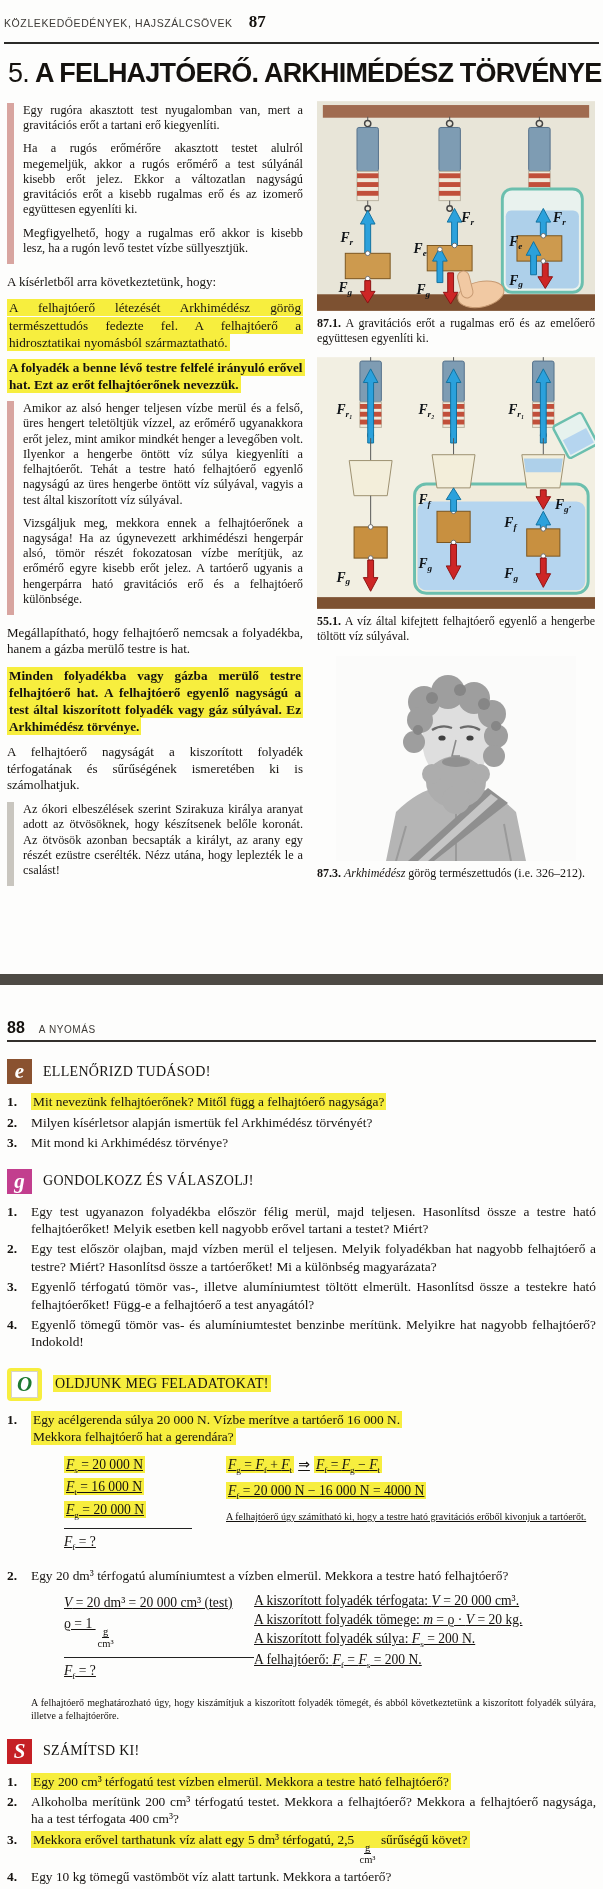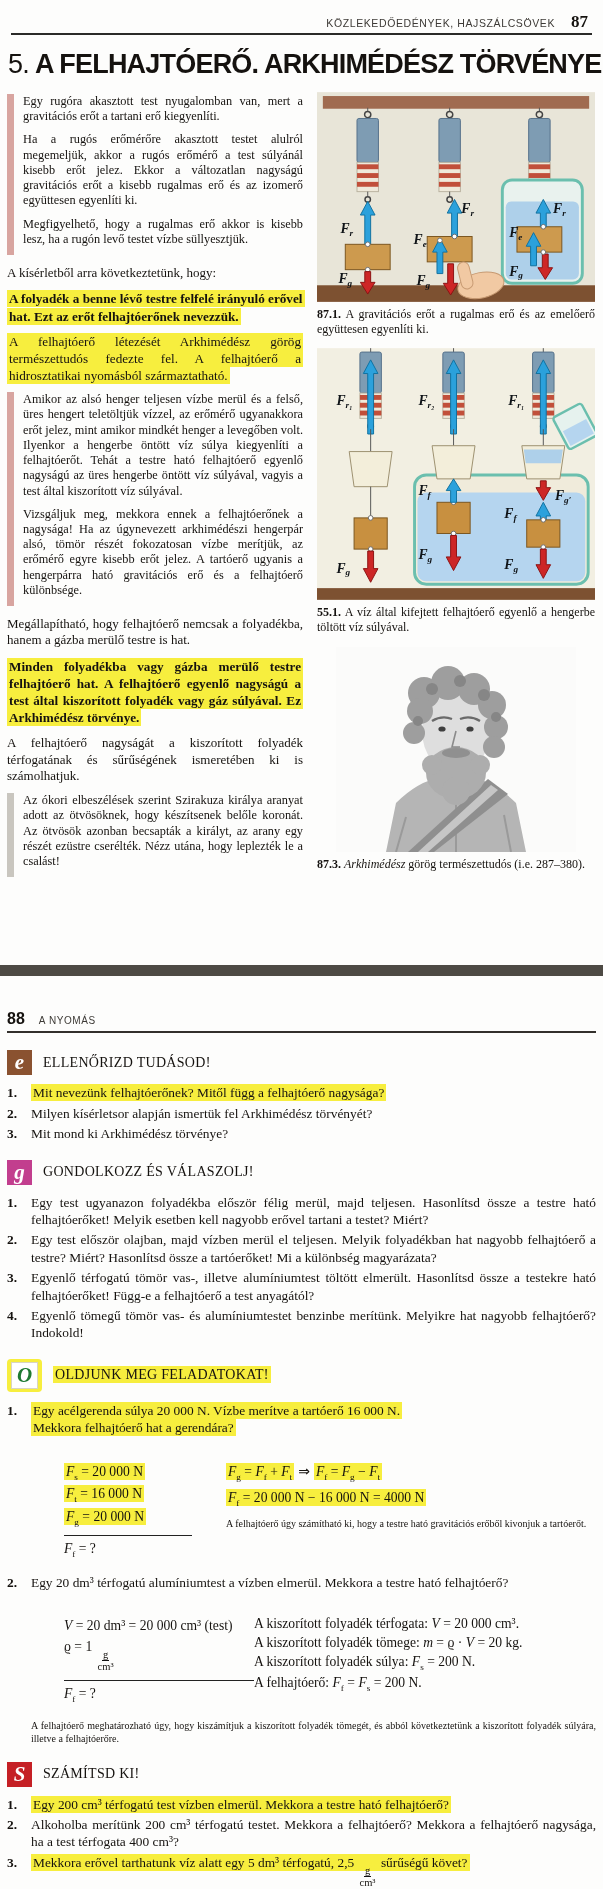--- a/index.html
+++ b/index.html
@@ -1,20 +1,20 @@
 <!DOCTYPE html>
 <html style="--highlight: #f7ee3e; --bar-pink: #d8a5a0; --bar-gray: #c9c6bf; --icon-brown: #8a5230; --icon-magenta: #c23e8e; --icon-green: #1f7a33; --icon-red: #c52025; --arrow-blue: #2ba1dc; --arrow-red: #cd2626;"><head>
 <meta charset="utf-8">
 <style>
   html,body{margin:0;padding:0;background:#fff;}
   body{width:603px;font-family:"Liberation Serif",serif;color:#15120f;}
   .sheet{width:603px;min-height:1889px;background:#fdfdfc;}
   
-  .p87head{display:flex;justify-content:flex-end;align-items:baseline;gap:16px;
-    margin:0 11px;padding:12px 4px 1px 0;border-bottom:2.5px solid #2a2a28;}
+  .p87head{display:flex;align-items:baseline;gap:16px;
+    margin:0 4px;padding:12px 4px 10px 0;border-bottom:2.5px solid #2a2a28;}
   .chap{font-family:"Liberation Sans",sans-serif;font-size:10.5px;letter-spacing:.6px;color:#3d3a36;}
   .pnum{font-family:Liberation Serif, serif;font-weight:bold;font-size:17px;}
   h1.lesson{margin:14px 8px 12px;font-family:"Liberation Sans",sans-serif;
     font-size:27px;letter-spacing:-.8px;font-weight:bold;white-space:nowrap;}
   h1.lesson .lnum{font-weight:normal;margin-right:6px;}
   .cols{display:flex;gap:14px;padding:0 7px;}
   .colL{width:296px;}
   .colR{width:278px;}
   .exp{display:flex;gap:9px;margin:2px 0 10px;}
   .expbar{flex:0 0 7px;background:var(--bar-pink,#d8a5a0);}
@@ -50,21 +50,21 @@
   .icon-g{background:var(--icon-magenta,#c23e8e);}
   .icon-s{background:var(--icon-red,#c52025);}
   .icon-o-wrap{background:var(--highlight,#f7ee3e);padding:3px 4px;border-radius:4px;display:inline-block;}
   .icon-o{background:#fff;color:var(--icon-green,#1f7a33);border:1px solid #d8d4c4;}
   .sect-title{font-size:14px;letter-spacing:.3px;}
   .qlist{margin:0 7px;}
   .qitem{display:flex;gap:7px;margin:3px 0;font-size:13.4px;line-height:1.3;}
   .qnum{font-weight:bold;flex:0 0 17px;}
   .qtext{flex:1;text-align:justify;}
   .prob{margin:10px 7px 6px;}
-  .work{display:flex;margin:22px 0 4px 57px;font-size:13.6px;}
+  .work{display:flex;margin:6px 0 4px 57px;font-size:13.6px;text-decoration:underline;}
   .givencol{flex:0 0 162px;}
   .givencol.wide{flex:0 0 172px;}
   .grow{margin:5px 0;}
   .tofind-rule{border-top:1.6px solid #222;width:128px;margin:8px 0 5px;}
   .tofind-rule.wide{width:190px;}
   .solcol{flex:1;}
   .eqrow{margin:4px 0 9px;}
   .eqrow .arrow{padding:0 4px;font-size:14px;}
   .fml i{font-style:italic;}
   .fml sub{font-size:.68em;}
@@ -95,23 +95,23 @@
           <div class="expbar"></div>
           <div class="exptxt">
             <p>Egy rugóra akasztott test nyugalomban van, mert a gravitációs erőt a tartani erő kiegyenlíti.</p>
             <p>Ha a rugós erőmérőre akasztott testet alulról megemeljük, akkor a rugós erőmérő a test súlyánál kisebb erőt jelez. Ekkor a változatlan nagyságú gravitációs erőt a kisebb rugalmas erő és az izomerő együttesen egyenlíti ki.</p>
             <p>Megfigyelhető, hogy a rugalmas erő akkor is kisebb lesz, ha a rugón levő testet vízbe süllyesztjük.</p>
           </div>
         </div>
 
         <p class="body">A kísérletből arra következtetünk, hogy:</p>
 
+        <p class="hlwrap"><span class="hl">A felhajtóerő létezését Arkhimédész görög természettudós fedezte fel. A felhajtóerő a hidrosztatikai nyomásból származtatható.</span></p>
+
         <p class="hlwrap"><span class="hl bold">A folyadék a benne lévő testre felfelé irányuló erővel hat. Ezt az erőt felhajtóerőnek nevezzük.</span></p>
-
-        <p class="hlwrap"><span class="hl">A felhajtóerő létezését Arkhimédész görög természettudós fedezte fel. A felhajtóerő a hidrosztatikai nyomásból származtatható.</span></p>
 
         <div class="exp">
           <div class="expbar"></div>
           <div class="exptxt">
             <p>Amikor az alsó henger teljesen vízbe merül és a felső, üres hengert teletöltjük vízzel, az erőmérő ugyanakkora erőt jelez, mint amikor mindkét henger a levegőben volt. Ilyenkor a hengerbe öntött víz súlya kiegyenlíti a felhajtóerőt. Tehát a testre ható felhajtóerő egyenlő nagyságú az üres hengerbe öntött víz súlyával, vagyis a test által kiszorított víz súlyával.</p>
             <p>Vizsgáljuk meg, mekkora ennek a felhajtóerőnek a nagysága! Ha az úgynevezett arkhimédészi hengerpár alsó, tömör részét fokozatosan vízbe merítjük, az erőmérő egyre kisebb erőt jelez. A tartóerő ugyanis a hengerpárra ható gravitációs erő és a felhajtóerő különbsége.</p>
           </div>
         </div>
 
         <p class="body">Megállapítható, hogy felhajtóerő nemcsak a folyadékba, hanem a gázba merülő testre is hat.</p>
@@ -312,21 +312,21 @@
                 <circle cx="120" cy="144" r="14"></circle>
             </g>
             <ellipse cx="120" cy="106" rx="14" ry="5" fill="#909090"></ellipse>
             <g fill="#3f3f3f">
               <ellipse cx="106" cy="82" rx="3.6" ry="2.6"></ellipse>
                 <ellipse cx="134" cy="82" rx="3.6" ry="2.6"></ellipse>
             </g>
             <path d="M96,74 q10,-6 20,-2 M124,72 q10,-4 20,2" stroke="#6a6a6a" stroke-width="2.4" fill="none"></path>
             <path d="M120,84 l-4,16 l8,0" stroke="#8a8a8a" stroke-width="1.6" fill="none"></path>
           </svg>
-          <figcaption><b>87.3.</b> <i>Arkhimédész</i> <span>görög természettudós (i.e. 287–380).</span></figcaption>
+          <figcaption><b>87.3.</b> <i>Arkhimédész</i> <span>görög természettudós (i.e. 326–212).</span></figcaption>
         </figure>
 
       </div>
     </div>
   </section>
 
   <div class="pagegap"></div>
   <div class="sepbar"></div>
   <div class="pagegap2"></div>
 

